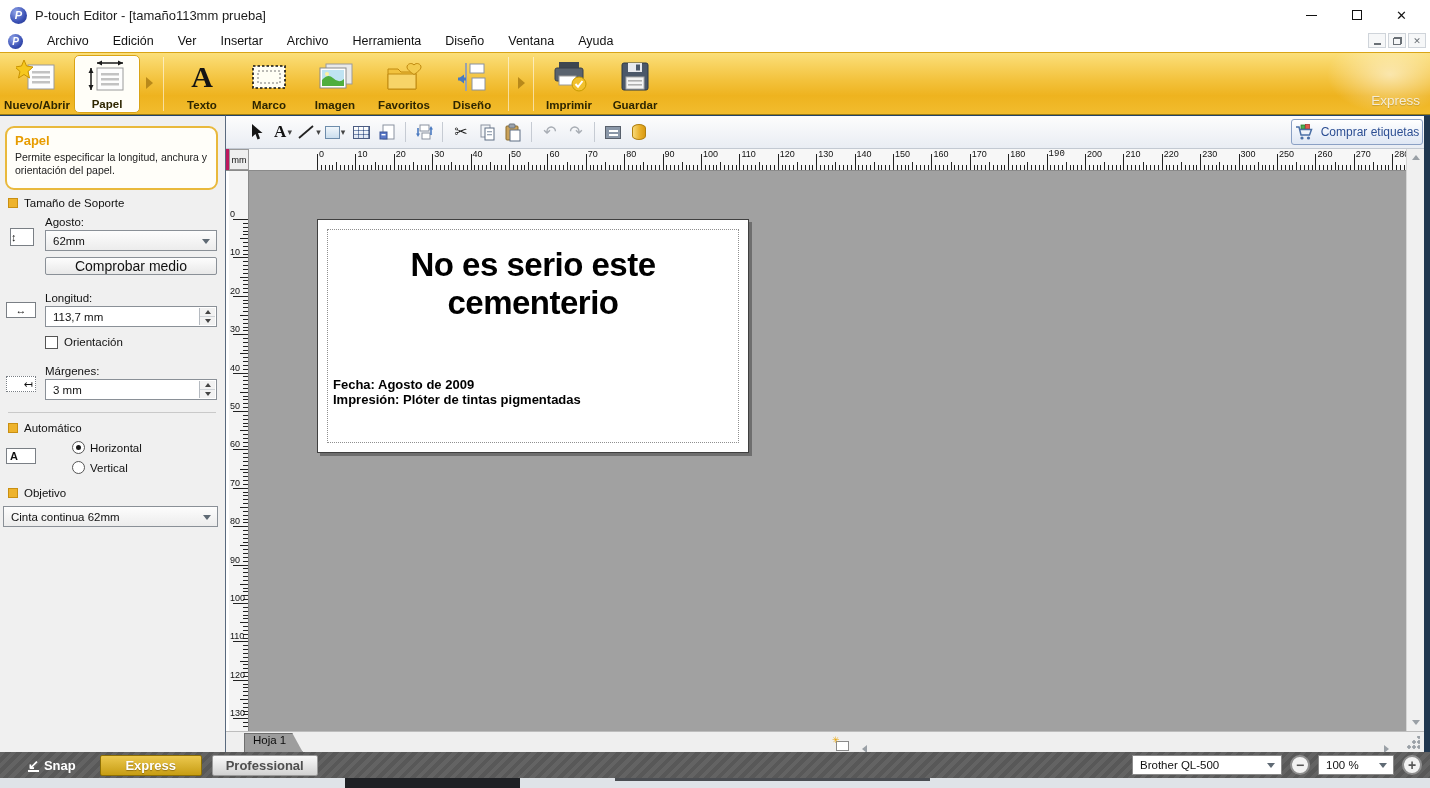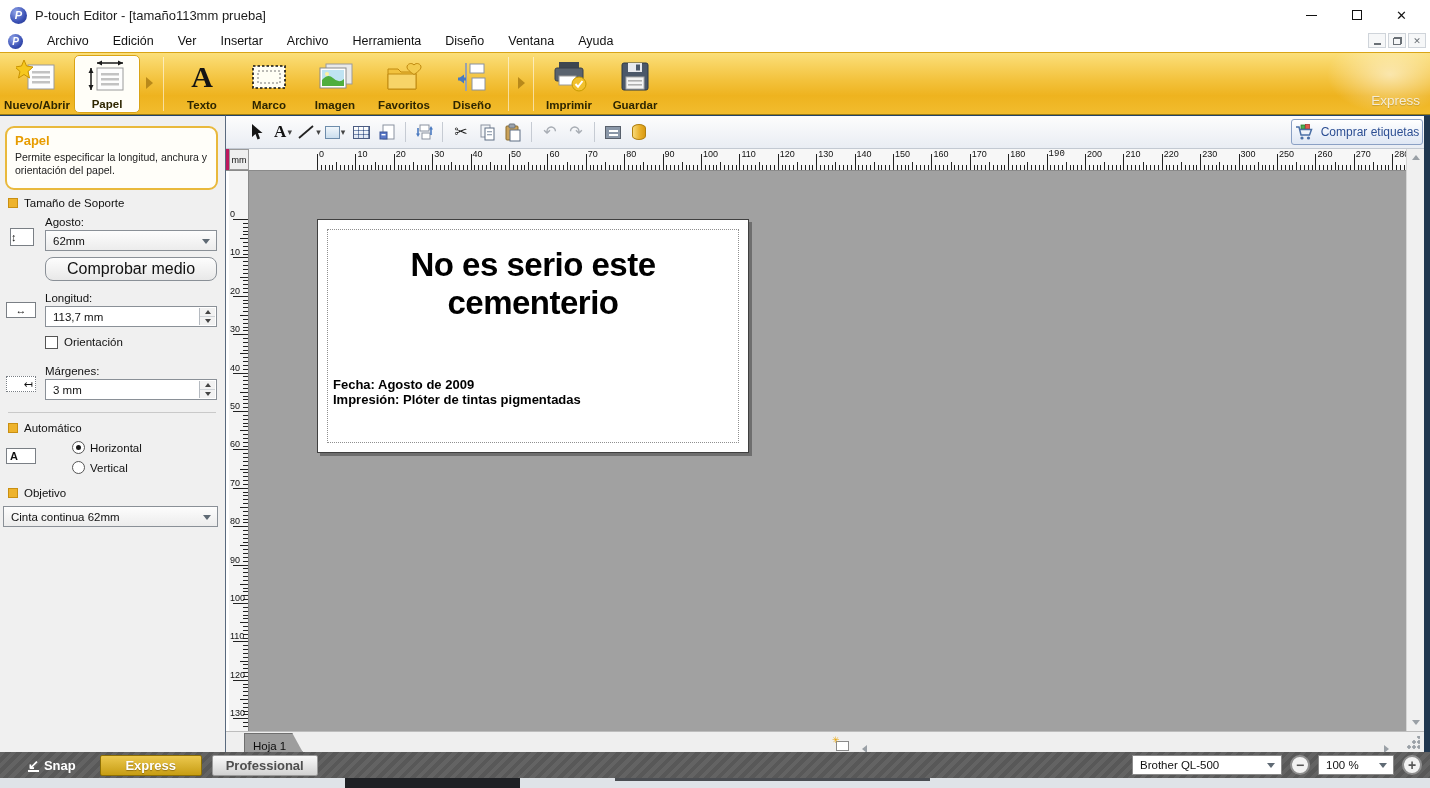--- a/index.html
+++ b/index.html
@@ -96,21 +96,21 @@
   .tri-up { width:0; height:0; border-left:4px solid transparent; border-right:4px solid transparent; border-bottom:5px solid #9aa0a6; }
   .tri-down { width:0; height:0; border-left:4px solid transparent; border-right:4px solid transparent; border-top:5px solid #9aa0a6; }
   .tri-left { width:0; height:0; border-top:4px solid transparent; border-bottom:4px solid transparent; border-right:5px solid #9aa0a6; }
   .tri-right { width:0; height:0; border-top:4px solid transparent; border-bottom:4px solid transparent; border-left:5px solid #9aa0a6; }
 
   .frame-right { position:absolute; left:1198px; top:0; width:7px; height:637px; background:#20374f; }
 
   
   .sheetrow { position:absolute; left:0; top:615px; width:1198px; height:22px; background:#efefef; border-top:1px solid #bdbdbd; }
   .sheet-tab { position:absolute; left:18px; top:1px; height:20px; padding:0 16px 0 8px; background:#9d9d9d; border:1px solid #6f6f6f;
-    clip-path:polygon(0 0, calc(100% - 11px) 0, 100% 100%, 0 100%); font-size:11.5px; color:#0d0d0d; display:flex; align-items:flex-end; }
+    clip-path:polygon(0 0, calc(100% - 11px) 0, 100% 100%, 0 100%); font-size:11.5px; color:#0d0d0d; display:flex; align-items:flex-start; }
   .newsheet-glyph { position:relative; width:13px; height:10px; border:1px solid #8a8a8a; background:#fff; }
   .newsheet-glyph:before { content:"✳"; position:absolute; left:-5px; top:-7px; color:#e8a50a; font-size:9px; }
   .grip { position:absolute; right:4px; top:4px; width:14px; height:14px;
     background:radial-gradient(circle 1.5px at 3px 11px,#9aa0a6 1.5px,transparent 2px),
                radial-gradient(circle 1.5px at 8px 11px,#9aa0a6 1.5px,transparent 2px),
                radial-gradient(circle 1.5px at 13px 11px,#9aa0a6 1.5px,transparent 2px),
                radial-gradient(circle 1.5px at 8px 6px,#9aa0a6 1.5px,transparent 2px),
                radial-gradient(circle 1.5px at 13px 6px,#9aa0a6 1.5px,transparent 2px),
                radial-gradient(circle 1.5px at 13px 1px,#9aa0a6 1.5px,transparent 2px); }
 
@@ -124,22 +124,22 @@
   .sb-label { position:absolute; font-size:11.5px; color:#111; }
   .sb-select { position:absolute; height:21px; background:linear-gradient(#fdfdfd,#ececec); border:1px solid #8a9097; display:flex; align-items:center;
     padding:0 20px 0 7px; font-size:11.5px; color:#111; }
   .sb-select .chev { position:absolute; right:6px; top:8px; width:0; height:0; border-left:4px solid transparent; border-right:4px solid transparent; border-top:5px solid #5f6a74; }
   .sb-input { position:absolute; height:21px; background:#fff; border:1px solid #8a9097; font-size:11.5px; color:#111; display:flex; align-items:center; padding-left:7px; }
   .spin { position:absolute; right:1px; top:1px; width:16px; height:17px; border-left:1px solid #b5bac0; display:flex; flex-direction:column; }
   .spin div { flex:1; background:#f2f2f2; border-bottom:1px solid #cfd3d7; display:flex; align-items:center; justify-content:center; }
   .spin div:last-child { border-bottom:none; }
   .spin .tri-up { border-left-width:3px; border-right-width:3px; border-bottom-width:4px; border-bottom-color:#444; }
   .spin .tri-down { border-left-width:3px; border-right-width:3px; border-top-width:4px; border-top-color:#444; }
-  .sb-button { position:absolute; height:24px; background:linear-gradient(#fdfdfd,#e8e8e8); border:1px solid #8a9097; border-radius:8px;
-    display:flex; align-items:center; justify-content:center; font-size:16px; color:#111; }
+  .sb-button { position:absolute; height:18px; background:linear-gradient(#fdfdfd,#e8e8e8); border:1px solid #8a9097; border-radius:2px;
+    display:flex; align-items:center; justify-content:center; font-size:14px; color:#111; }
   .checkbox { position:absolute; width:13px; height:13px; background:#fff; border:1px solid #555; }
   .radio { position:absolute; width:13px; height:13px; border:1px solid #555; border-radius:50%; background:#fff; }
   .radio.on:before { content:""; position:absolute; left:3px; top:3px; width:5px; height:5px; border-radius:50%; background:#1a1a1a; }
   .field-icon { position:absolute; border:1px solid #7a7f85; background:#fff; }
   .divider { position:absolute; left:8px; width:208px; height:1px; background:#c9c9c9; }
   .mini-arrow { font-size:11px; color:#111; line-height:1; }
 
   
   .statusbar { position:absolute; left:0; top:752px; width:1430px; height:26px;
     background:repeating-linear-gradient(135deg, #636363 0 4px, #585858 4px 8px); display:flex; align-items:center; }

